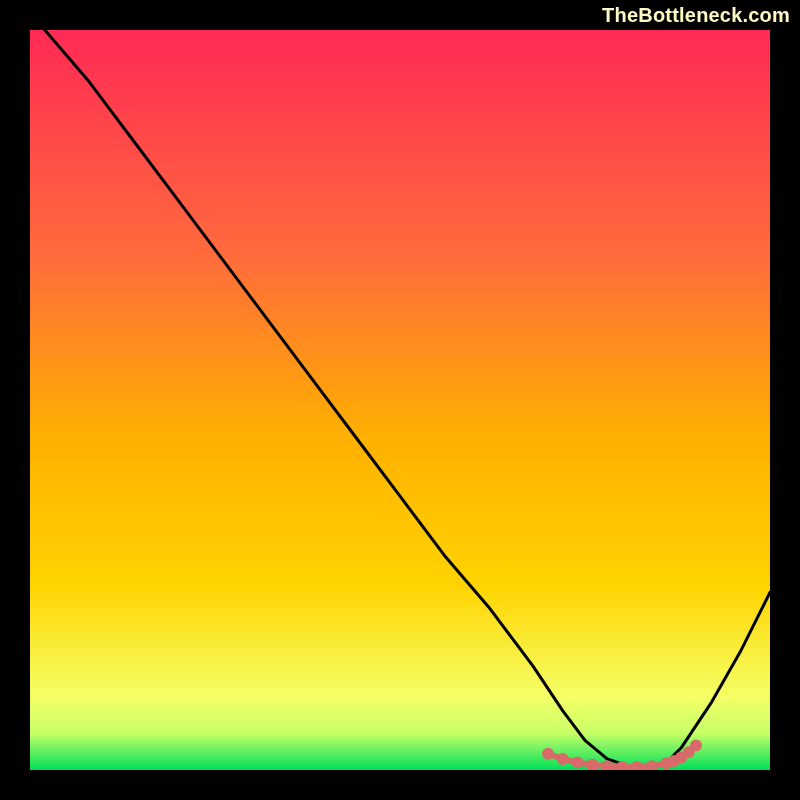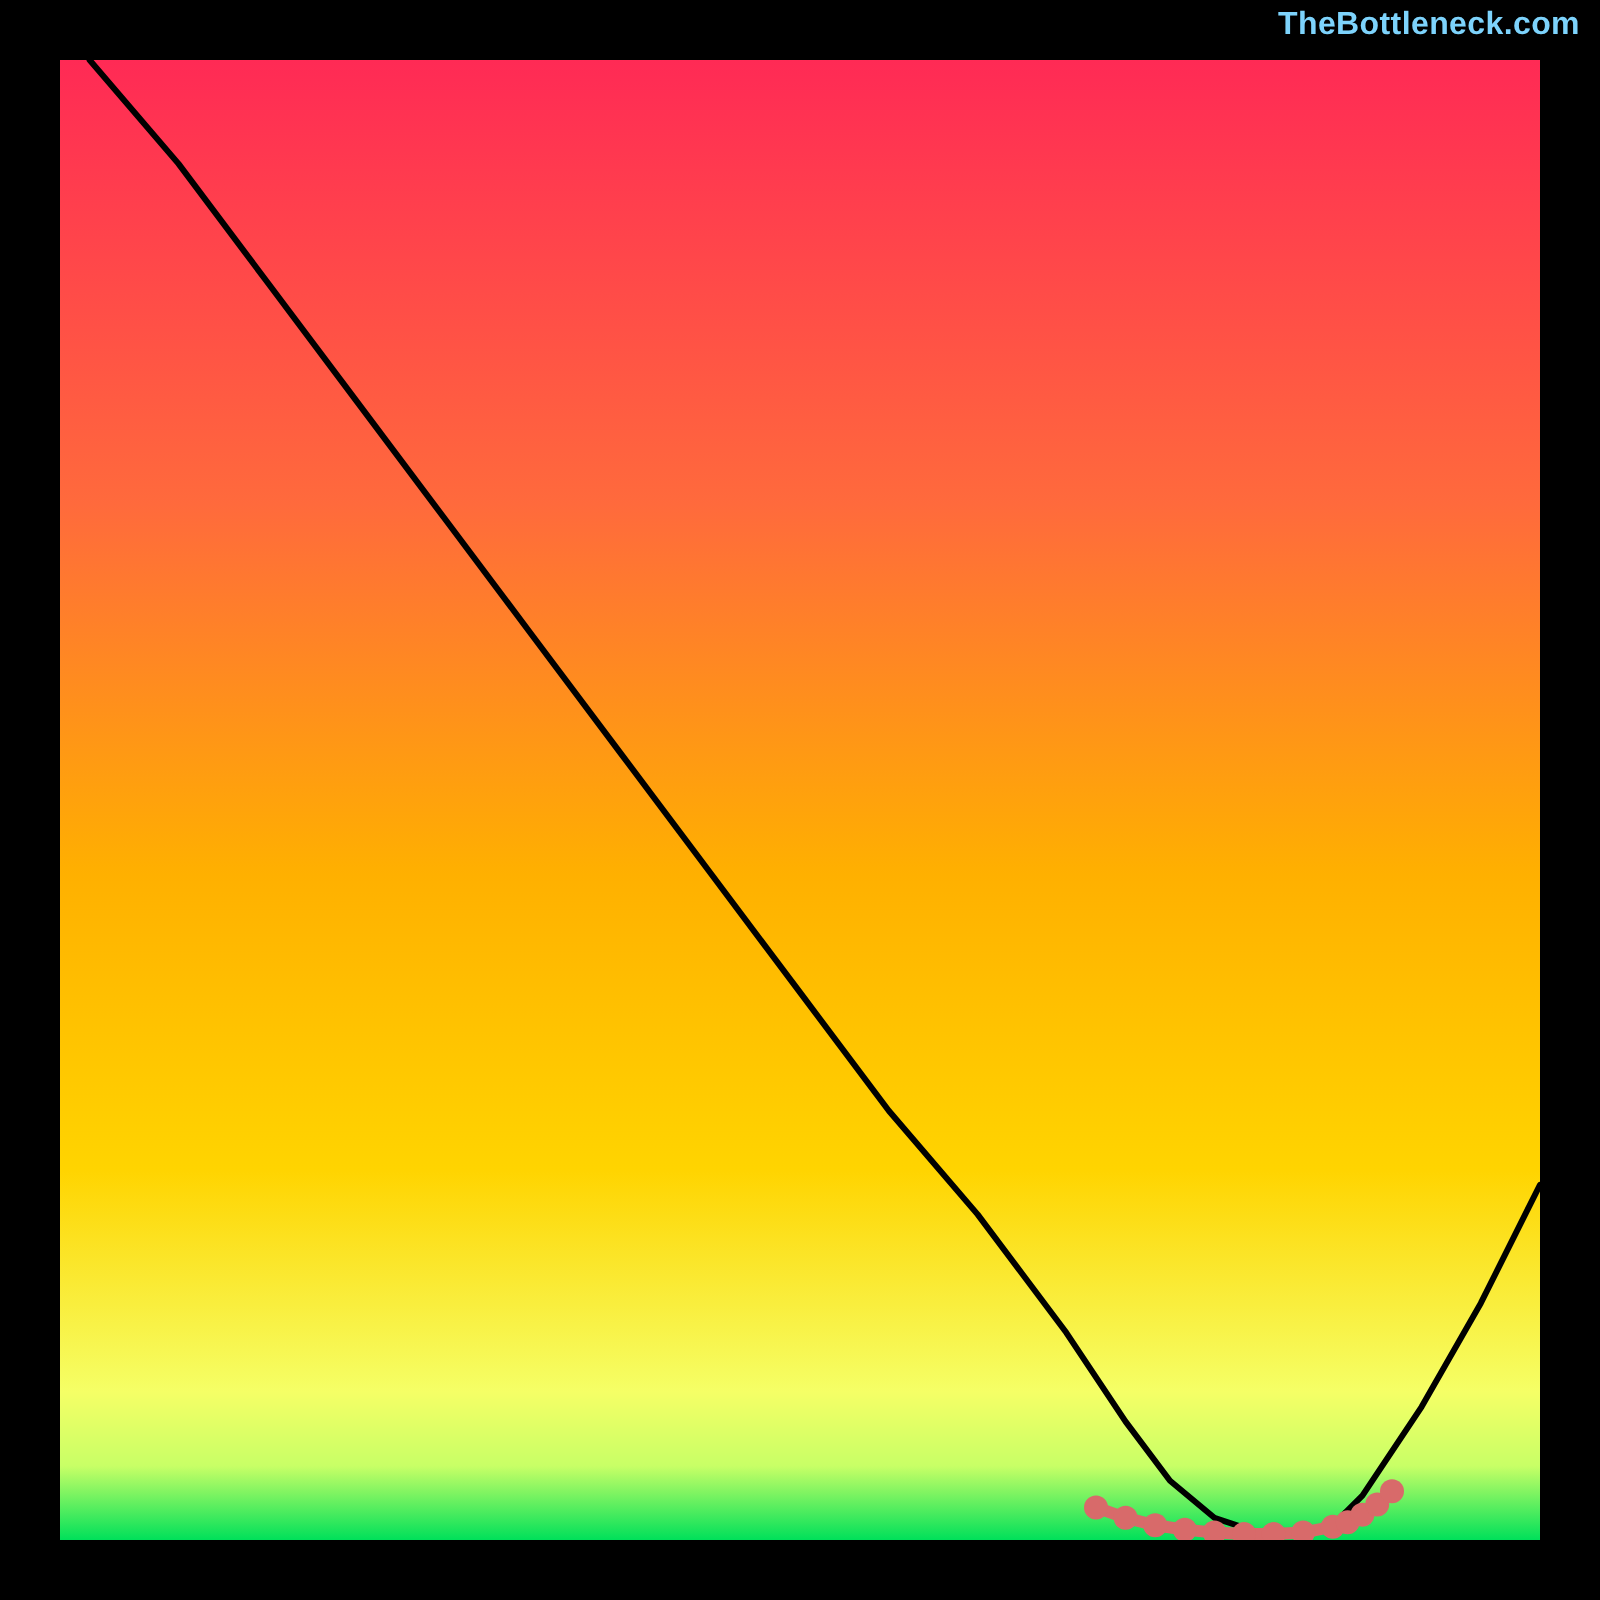--- a/index.html
+++ b/index.html
@@ -8,23 +8,23 @@
     position: relative;
     width: 800px;
     height: 800px;
     background: #000;
   }
   .watermark {
     position: absolute;
     top: 4px;
     right: 10px;
     font-family: Arial, Helvetica, sans-serif;
-    font-size: 16px;
+    font-size: 20px;
     font-weight: 600;
-    color: #7dd3fc;
+    color: #fef9c3;
     letter-spacing: 0.2px;
     z-index: 10;
   }
   .plot {
     position: absolute;
     left: 30px;
     top: 30px;
     width: 740px;
     height: 740px;
   }

